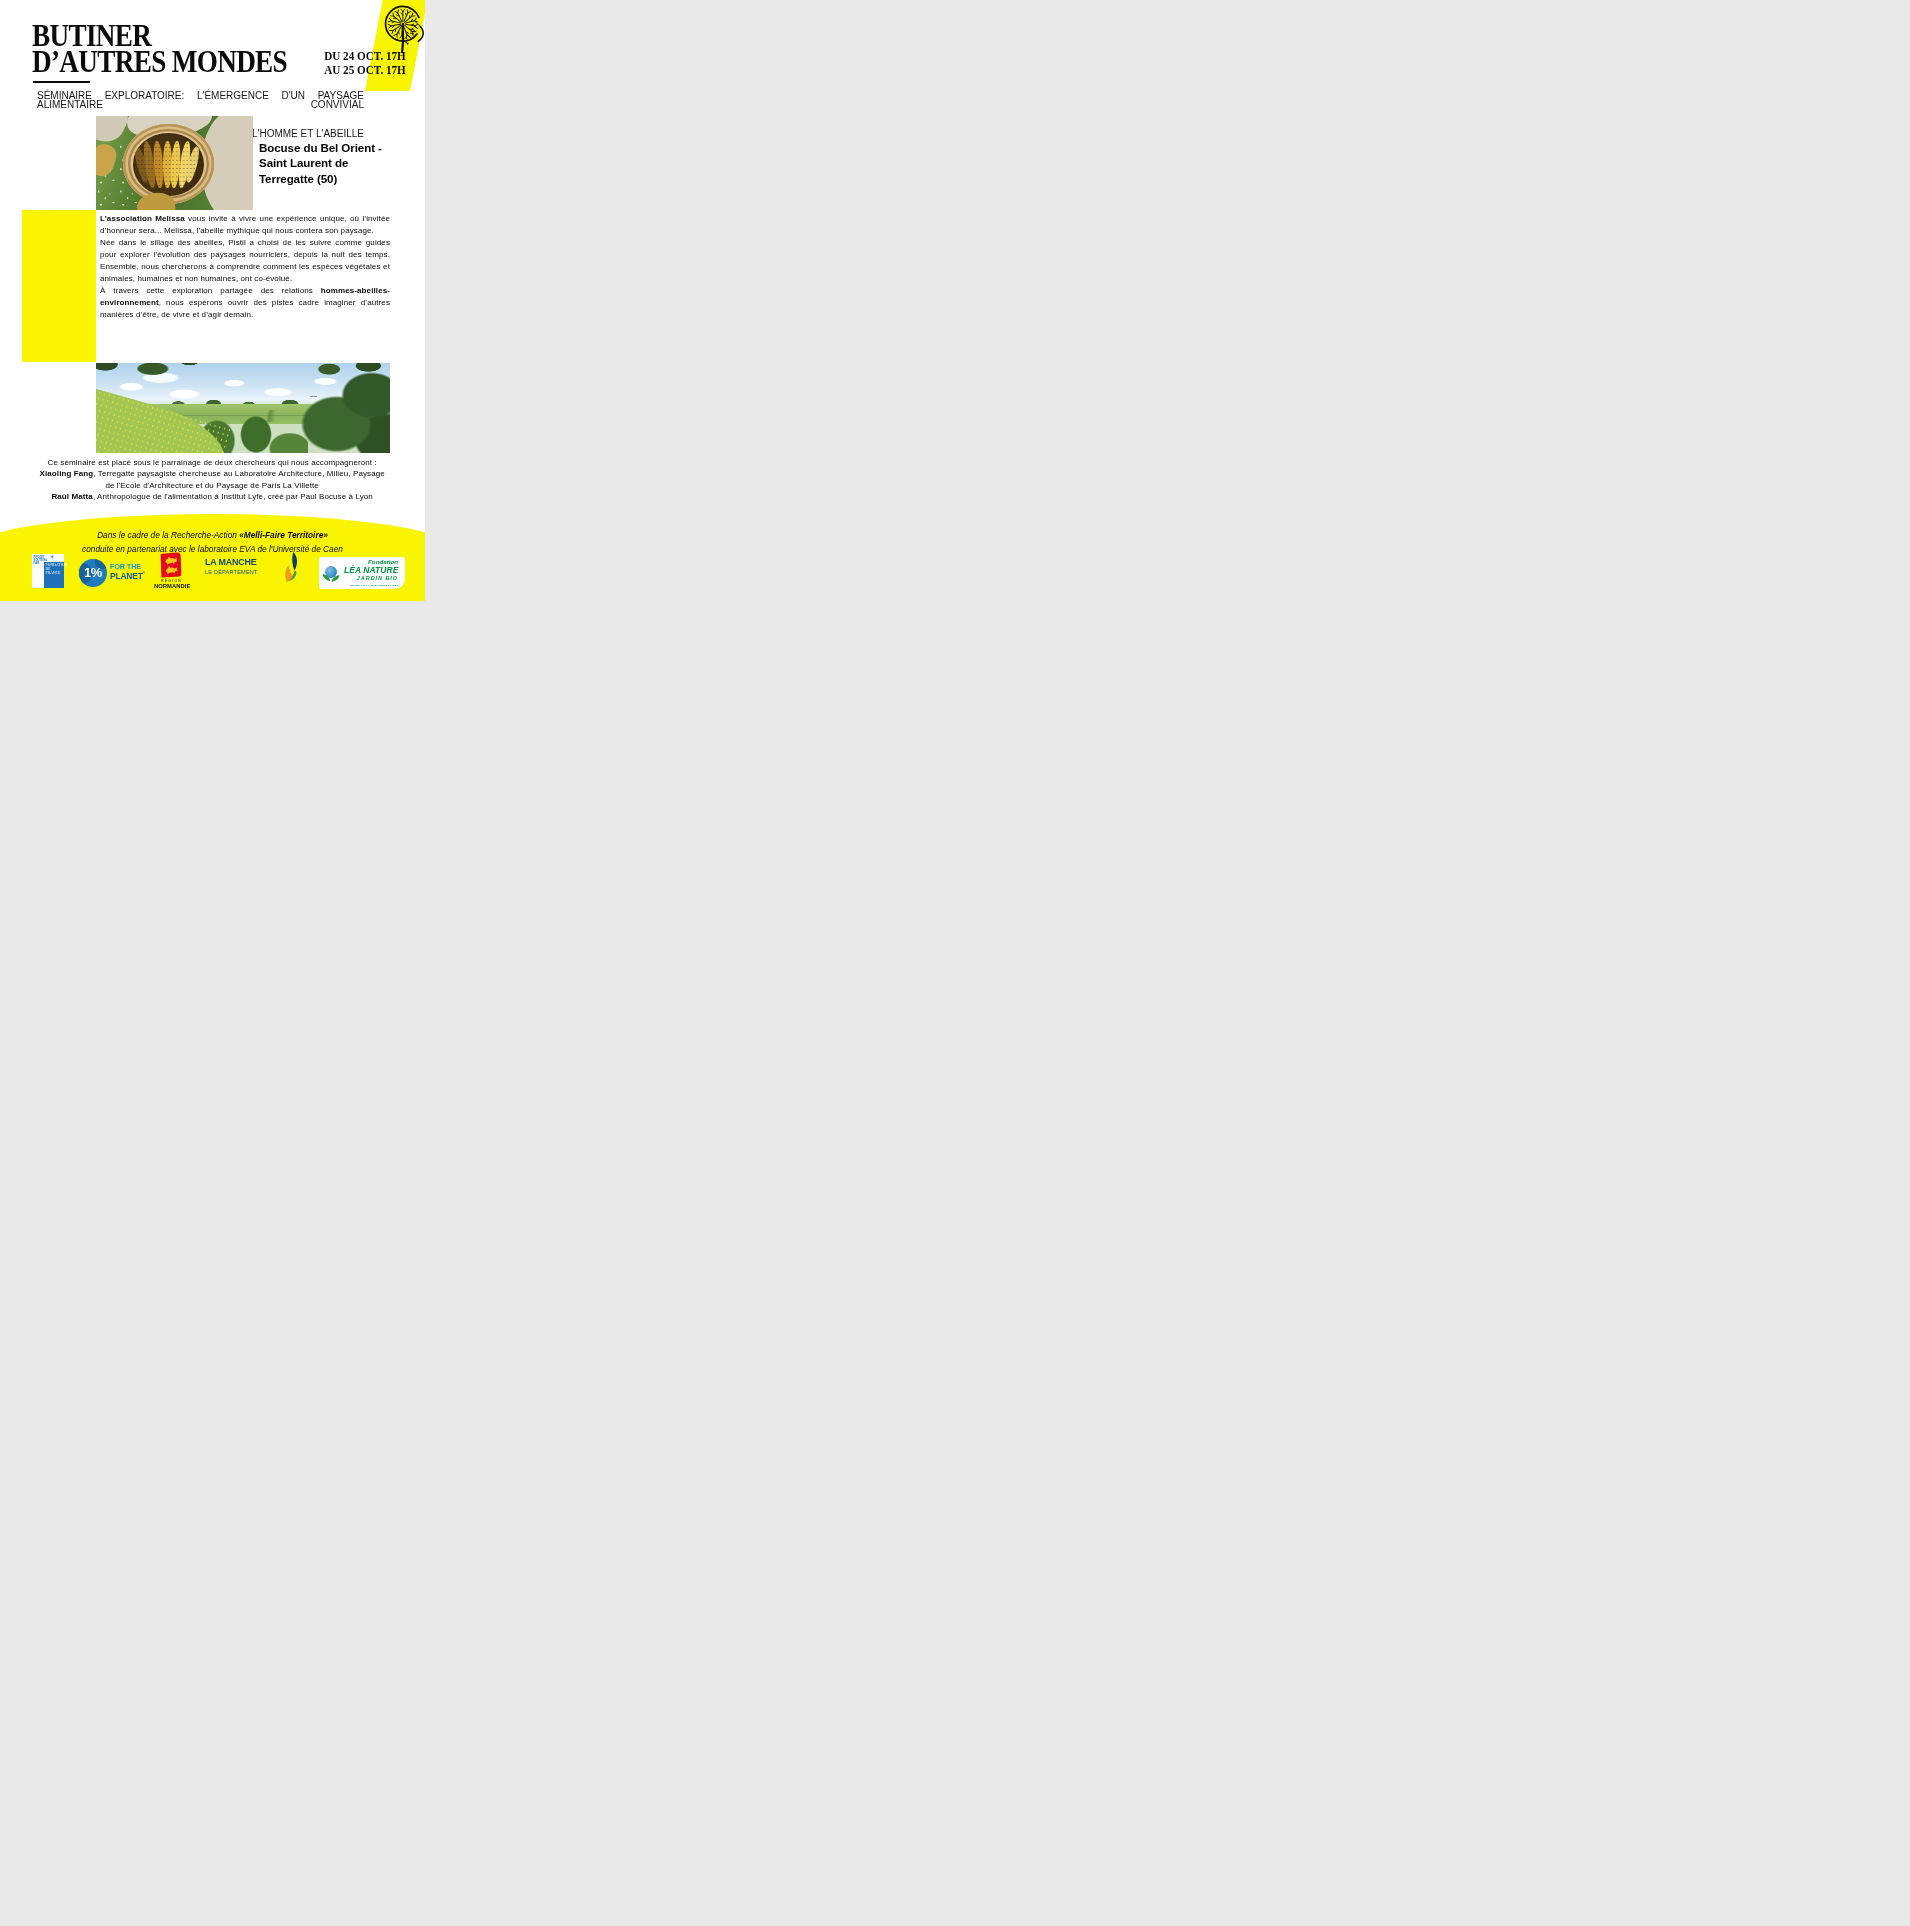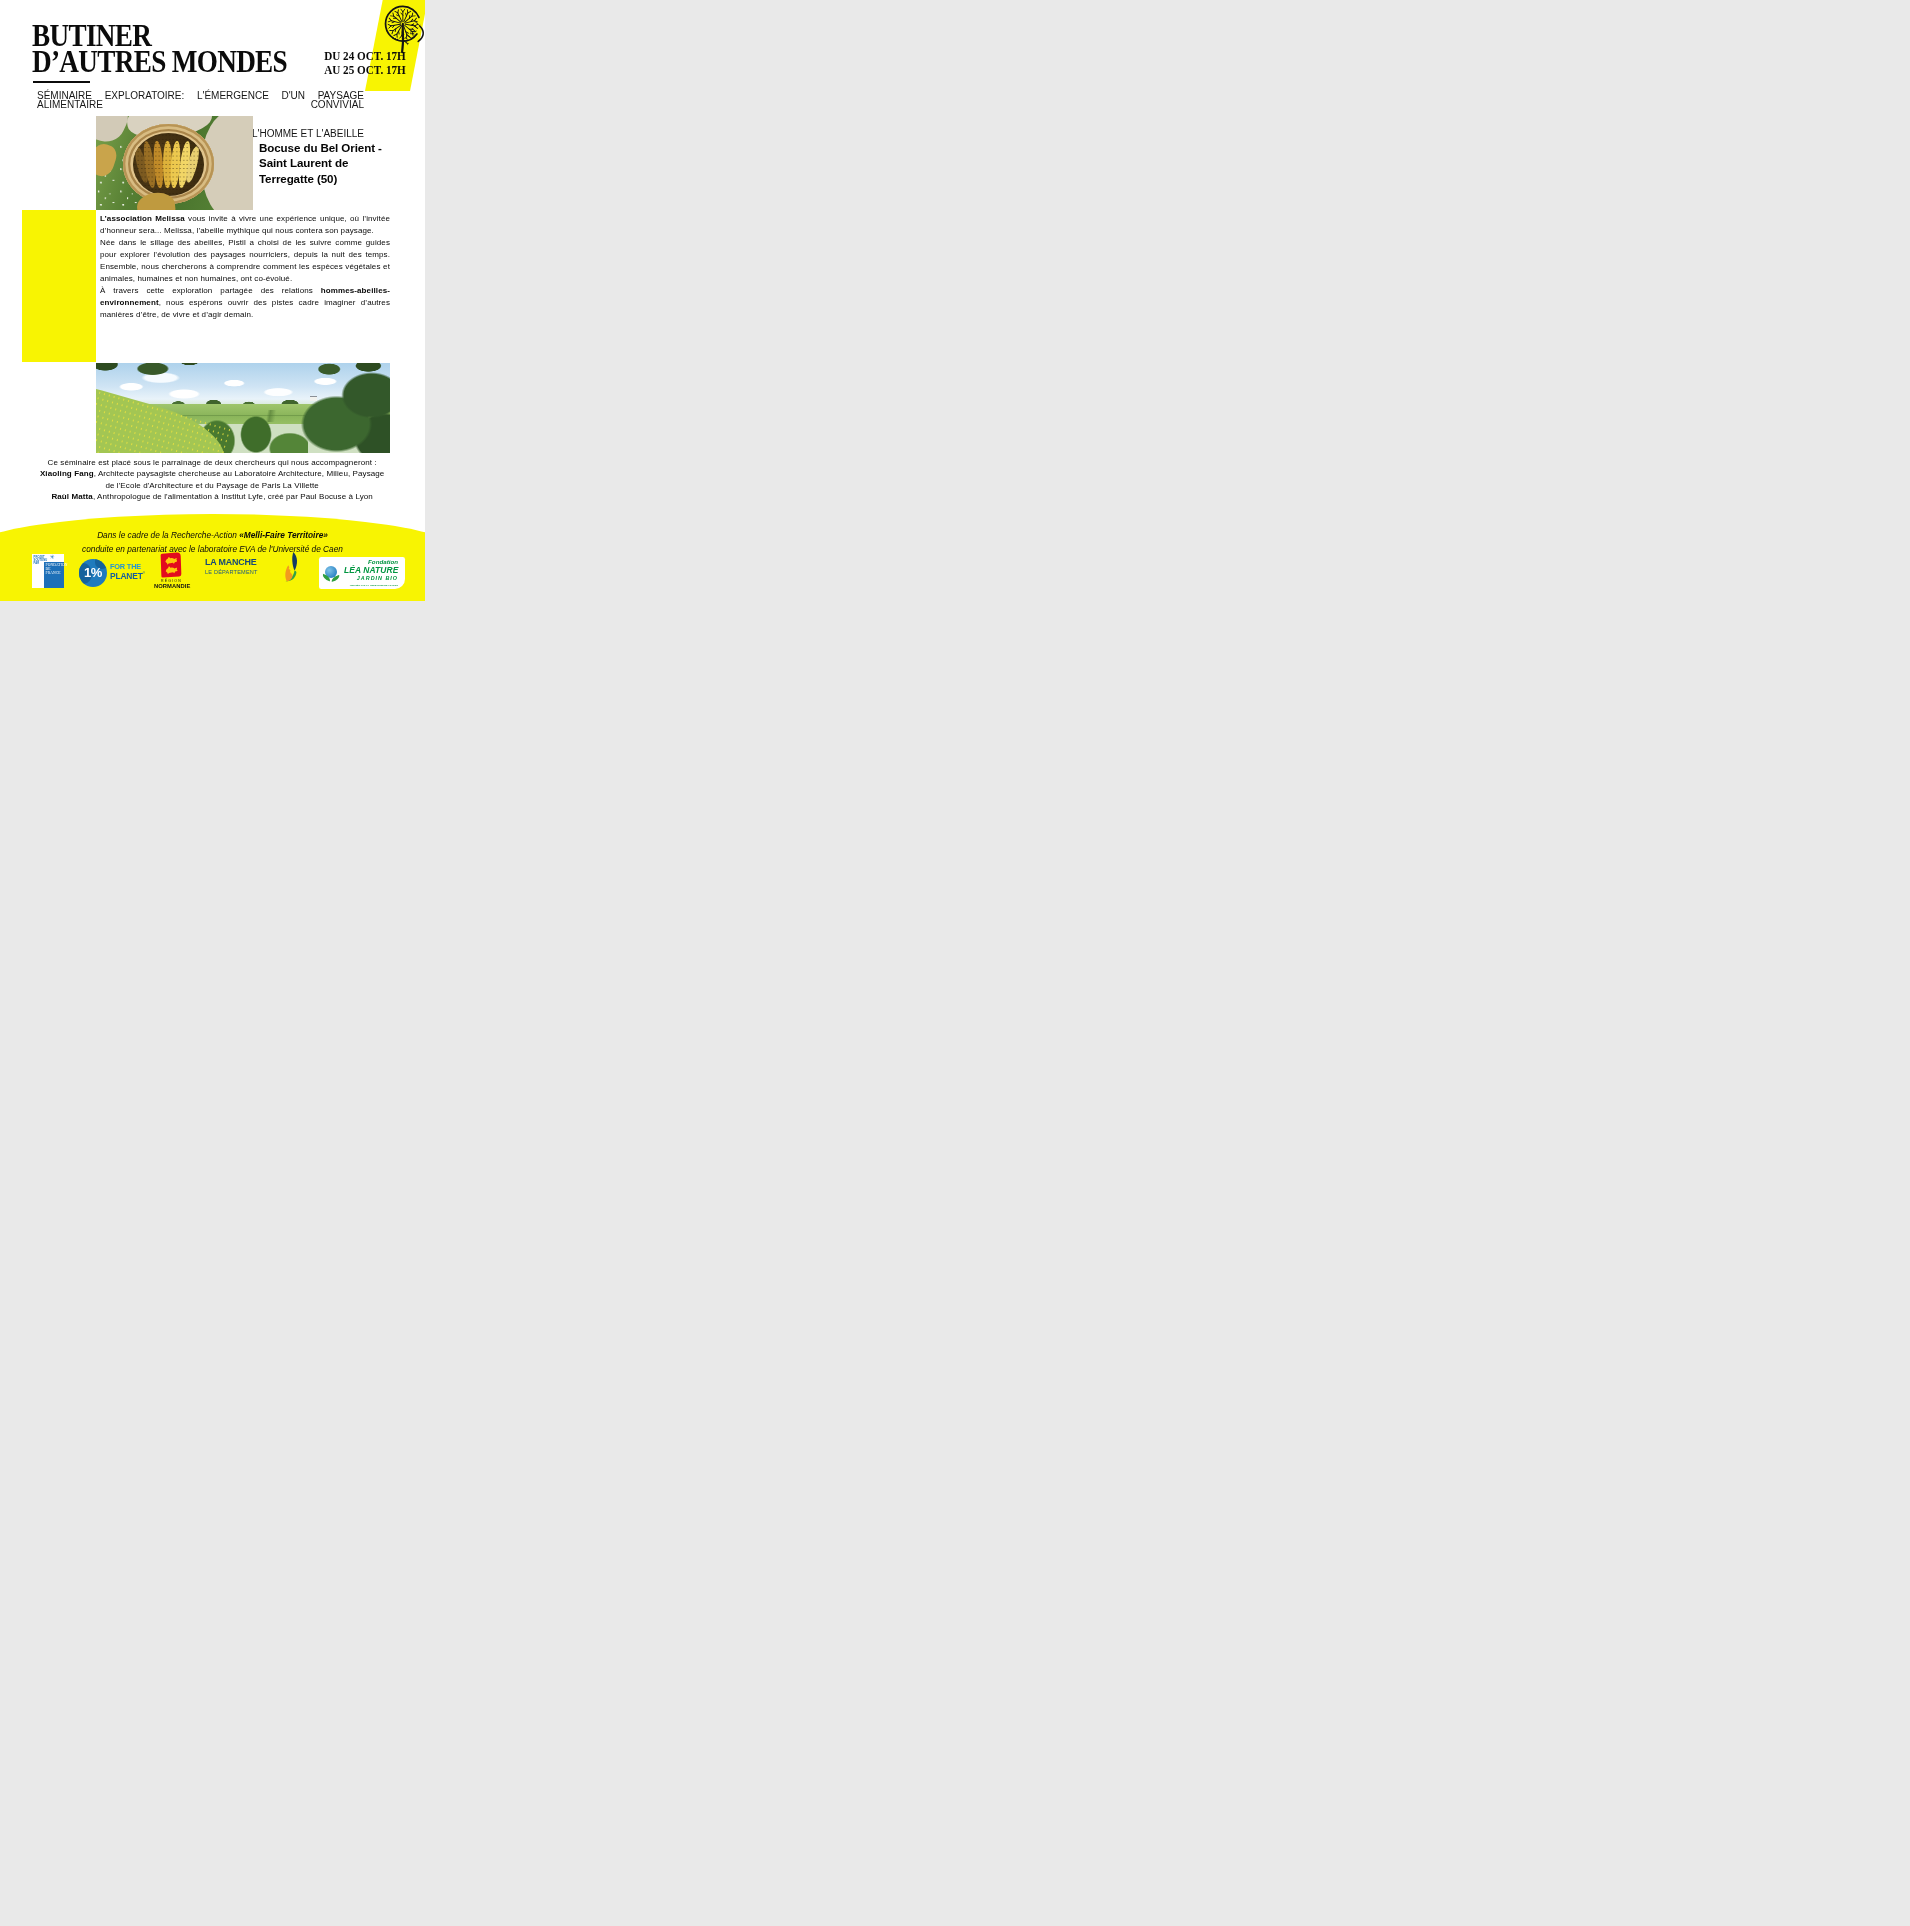--- a/index.html
+++ b/index.html
@@ -300,21 +300,21 @@
     <div class="pl-trees-c"></div>
     <div class="pl-meadow">
       <div class="pl-flowers"></div>
     </div>
     <div class="pl-branch-l"></div>
     <div class="pl-branch-r"></div>
   </div>
 
   <div class="sponsors">
     <div>Ce séminaire est placé sous le parrainage de deux chercheurs qui nous accompagneront :</div>
-    <div><b>Xiaoling Fang</b><span>, Architecte paysagiste chercheuse au Laboratoire Architecture, Milieu, Paysage</span></div>
+    <div><b>Xiaoling Fang</b><span>, Terregatte paysagiste chercheuse au Laboratoire Architecture, Milieu, Paysage</span></div>
     <div>de l'Ecole d'Architecture et du Paysage de Paris La Villette</div>
     <div><b>Raùl Matta</b><span>, Anthropologue de l'alimentation à Institut Lyfe, créé par Paul Bocuse à Lyon</span></div>
   </div>
 
   <div class="footer-band"></div>
 
   <div class="footer-note">
     <div><span>Dans le cadre de la Recherche-Action </span><b>«Melli-Faire Territoire»</b></div>
     <div>conduite en partenariat avec le laboratoire EVA de l'Université de Caen</div>
   </div>

